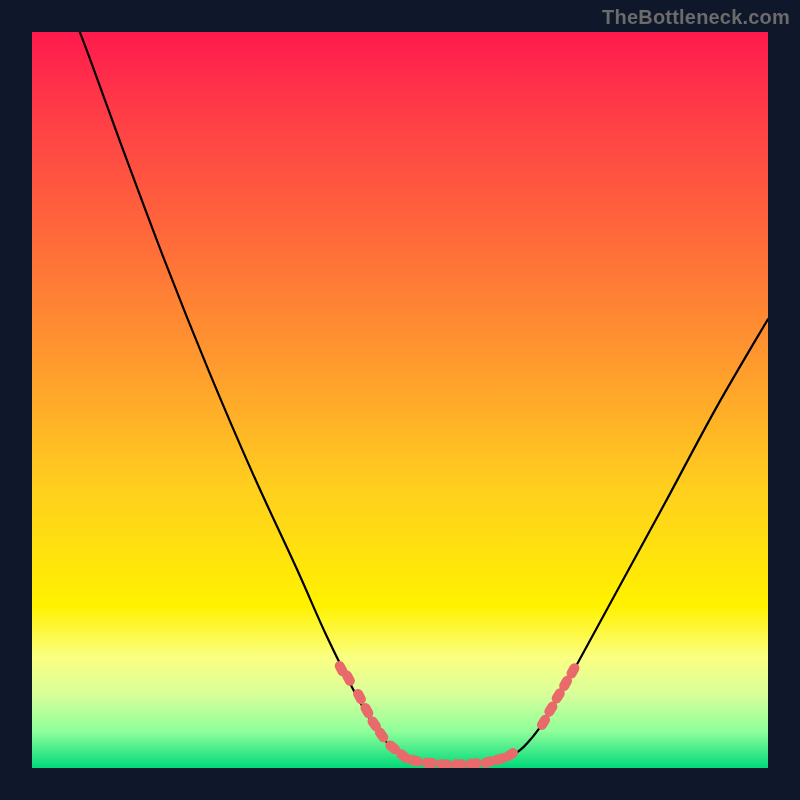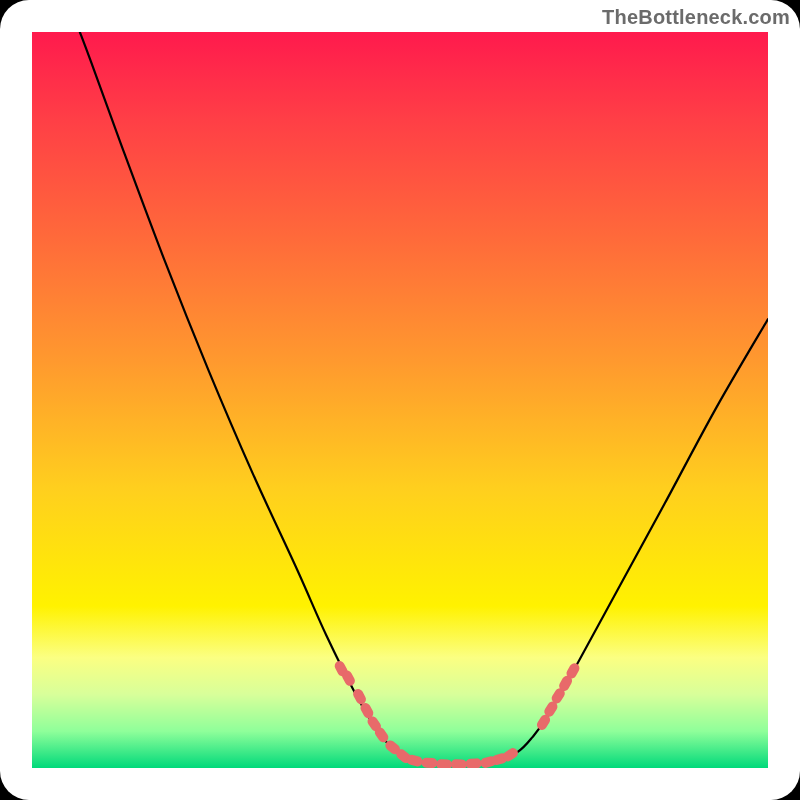--- a/index.html
+++ b/index.html
@@ -9,22 +9,21 @@
     height: 800px;
     background: #000;
     overflow: hidden;
   }
   .frame {
     position: absolute;
     top: 0;
     left: 0;
     width: 800px;
     height: 800px;
-    background: #ffffff;
-    border-radius: 29px;
+    background: #0f172a;
   }
   .plot-area {
     position: absolute;
     left: 32px;
     top: 32px;
     width: 736px;
     height: 736px;
     background: linear-gradient(to bottom,
       #ff1a4d 0%,
       #ff3f46 12%,

